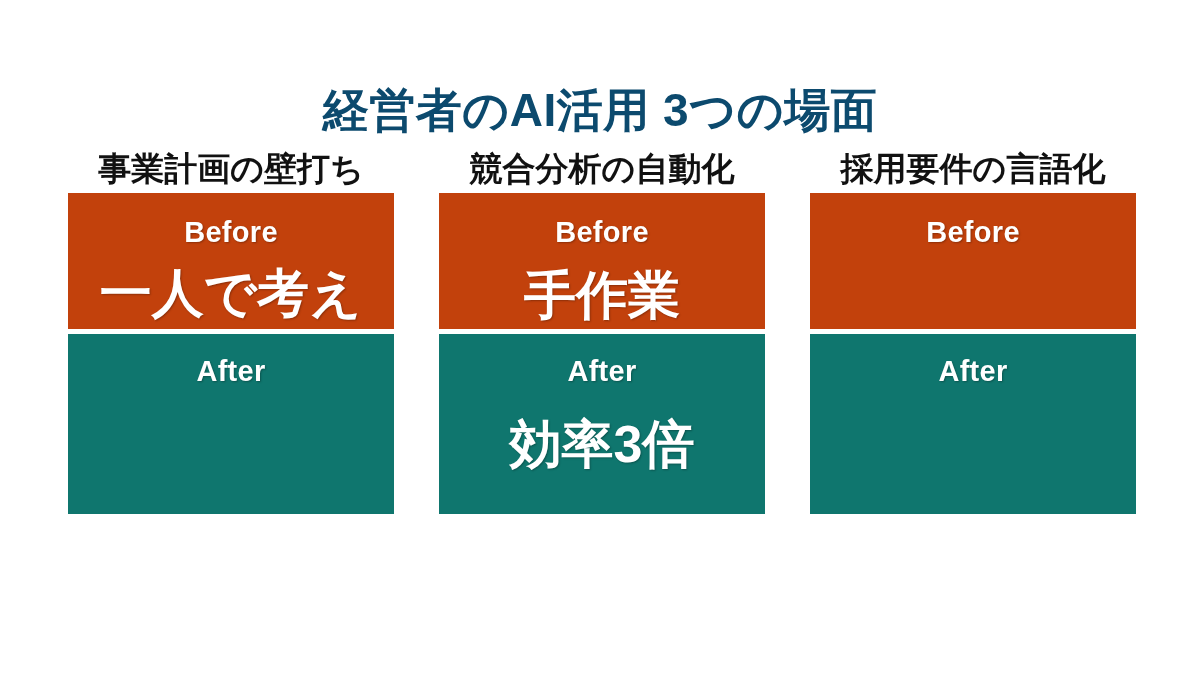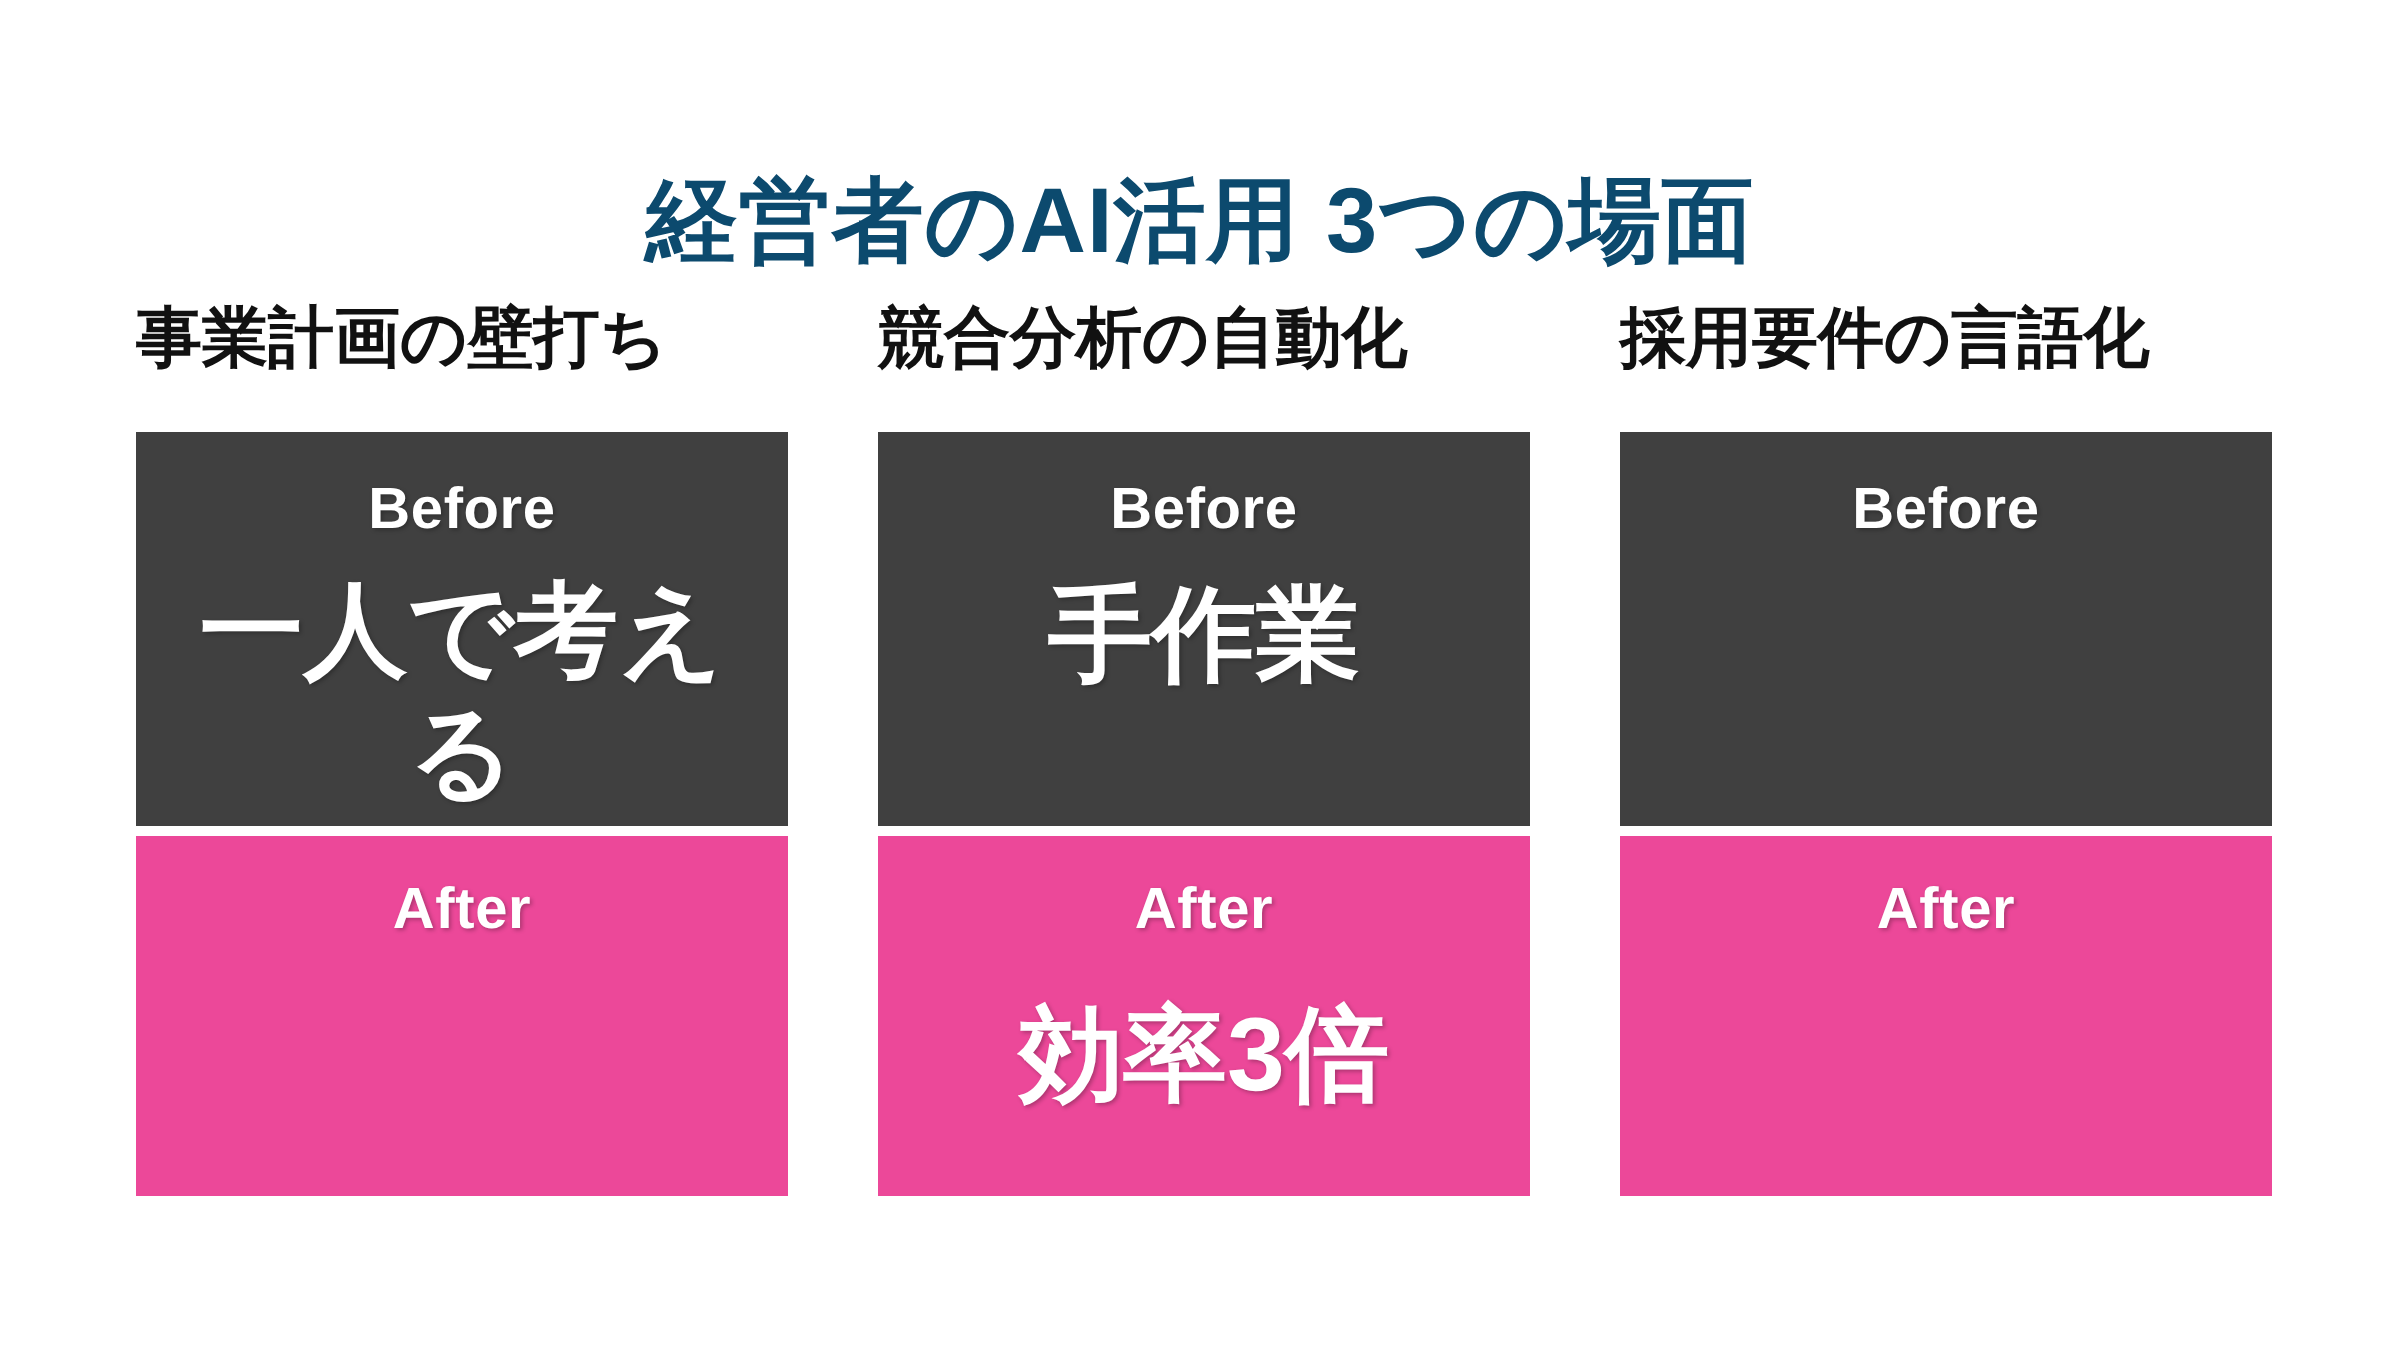--- a/index.html
+++ b/index.html
@@ -52,49 +52,50 @@
   }
 
   .column {
     width: 326px;
     display: flex;
     flex-direction: column;
     align-items: stretch;
   }
 
   .column-heading {
+    text-align: center;
     font-size: 33px;
     font-weight: 700;
     line-height: 1.15;
     color: #111111;
-    margin: 0 0 28px 0;
+    margin: 0 0 5px 0;
     white-space: nowrap;
   }
 
   
   .panel {
     box-sizing: border-box;
     width: 100%;
     display: flex;
     flex-direction: column;
     align-items: center;
     justify-content: flex-start;
     color: #ffffff;
     text-shadow: 1px 1px 2px rgba(0, 0, 0, 0.28);
     overflow: hidden;
   }
 
   .panel-before {
-    background: #404040;
-    height: 197px;
+    background: #c2410c;
+    height: 136px;
     padding-top: 24px;
   }
 
   .panel-after {
-    background: #ec4899;
+    background: #0f766e;
     height: 180px;
     padding-top: 22px;
     margin-top: 5px;
   }
 
   .panel-label {
     font-size: 29px;
     font-weight: 700;
     line-height: 1.1;
     letter-spacing: 0.3px;

